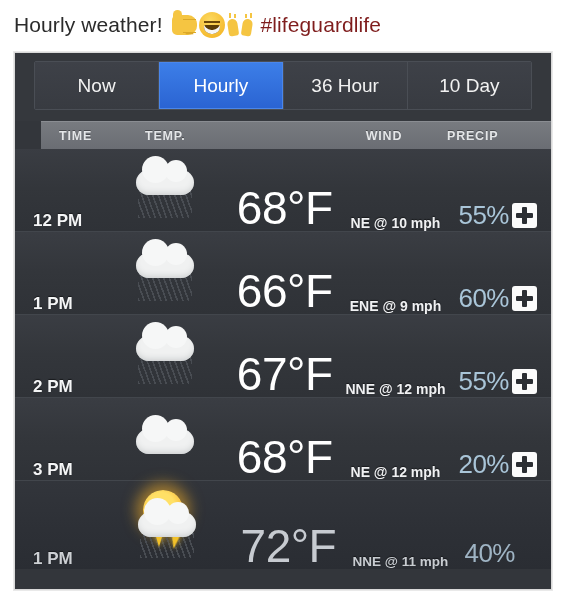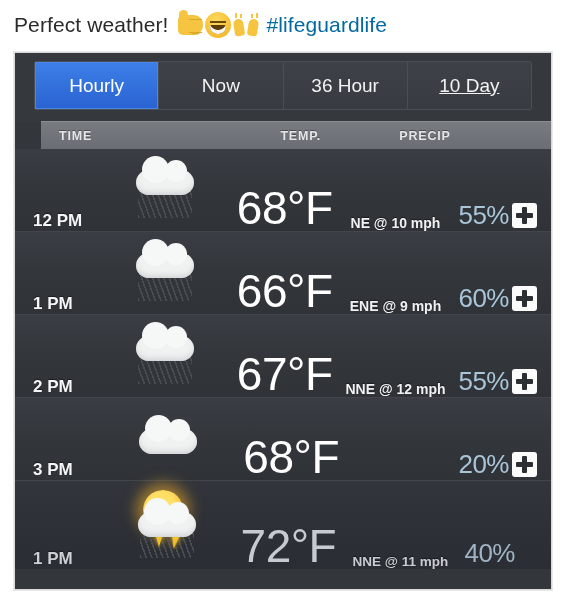--- a/index.html
+++ b/index.html
@@ -102,21 +102,21 @@
     top: 0; left: 0;
     width: 27px; height: 8px;
     background:
       linear-gradient(to bottom, #f5c542 0 5px, transparent 5px) 2px 0/2px 5px no-repeat,
       linear-gradient(to bottom, #f5c542 0 5px, transparent 5px) 7px 1px/2px 4px no-repeat,
       linear-gradient(to bottom, #f5c542 0 5px, transparent 5px) 18px 1px/2px 4px no-repeat,
       linear-gradient(to bottom, #f5c542 0 5px, transparent 5px) 23px 0/2px 5px no-repeat;
   }
   #caption-hashtag {
     font-size: 21px;
-    color: #0369a1;
+    color: #7f1d1d;
     letter-spacing: 0.1px;
   }
 
   
   #weather-panel {
     position: absolute;
     left: 14px;
     top: 52px;
     width: 538px;
     height: 538px;
@@ -146,21 +146,21 @@
     flex: 1;
     display: flex;
     align-items: center;
     justify-content: center;
     font-size: 19px;
     color: #f2f2f2;
     background: linear-gradient(to bottom, #3e4148, #383b41);
     border-right: 1px solid #4a4e55;
     cursor: pointer;
   }
-  .tab:last-child { border-right: none; text-decoration: underline; }
+  .tab:last-child { border-right: none; }
   .tab.active {
     background: linear-gradient(to bottom, #3d7fe8, #2a63d2);
     color: #ffffff;
     box-shadow: inset 0 0 0 1px #4a86ea;
   }
 
   
   #column-header {
     height: 28px;
     background: linear-gradient(to bottom, #787b80, #6a6d73);
@@ -168,23 +168,23 @@
     display: flex;
     align-items: center;
     font-size: 12.5px;
     font-weight: bold;
     color: #e4e6e8;
     letter-spacing: 0.8px;
     text-shadow: 0 -1px 0 rgba(0,0,0,.35);
     margin-left: 26px;
   }
   .ch-time   { width: 104px; padding-left: 18px; }
-  .ch-temp   { width: 176px; text-align: right; }
+  .ch-temp   { width: 176px; text-align: left; }
   .ch-wind   { width: 126px; text-align: center; }
-  .ch-precip { flex: 1; text-align: center; padding-right: 22px; }
+  .ch-precip { flex: 1; text-align: left; padding-right: 22px; }
 
   
   #rows { background: #33363b; }
   .row {
     height: 83px;
     display: flex;
     align-items: flex-end;
     border-bottom: 1px solid #42464c;
     background: linear-gradient(to bottom, #3a3d43 0%, #33363b 48%, #2f3237 100%);
     cursor: pointer;
@@ -301,47 +301,48 @@
     border-left: 5px solid transparent;
     border-right: 5px solid transparent;
     border-top: 17px solid #f2c12a;
     filter: drop-shadow(0 0 3px rgba(242,193,42,.8));
   }
 </style>
 </head>
 <body>
 
 <div id="caption">
-  <span id="caption-text">Perfect weather!</span>
+  <span id="caption-text">Hourly weather!</span>
 
   <span class="emoji-row">
     <span class="emoji emoji-thumb"></span>
     <span class="emoji emoji-grin"></span>
     <span class="emoji emoji-hands">
       <span class="hand-spark"></span>
     </span>
   </span>
 
   <span id="caption-hashtag">#lifeguardlife</span>
 </div>
 
 <div id="weather-panel">
 
   <div id="tab-bar">
     <div id="tab-group">
+      <div class="tab">Now</div>
       <div class="tab active">Hourly</div>
-      <div class="tab">Now</div>
       <div class="tab">36 Hour</div>
       <div class="tab">10 Day</div>
     </div>
   </div>
 
   <div id="column-header">
     <div class="ch-time">TIME</div>
     <div class="ch-temp">TEMP.</div>
+    <div class="ch-wind">WIND</div>
     <div class="ch-precip">PRECIP</div>
   </div>
 
   <div id="rows">
 
     <div class="row">
       <div class="cell-time">12 PM</div>
       <div class="cell-icon">
         <span class="rain wi" style="left:22px; top:40px;"></span>
         <span class="cloud wi" style="left:20px; top:22px;"></span>
@@ -381,20 +382,21 @@
         <span class="plus-box"></span>
       </div>
     </div>
 
     <div class="row">
       <div class="cell-time">3 PM</div>
       <div class="cell-icon">
         <span class="cloud wi" style="left:20px; top:32px;"></span>
       </div>
       <div class="cell-temp">68°F</div>
+      <div class="cell-wind">NE @ 12 mph</div>
       <div class="cell-precip">
         <span class="precip-val">20%</span>
         <span class="plus-box"></span>
       </div>
     </div>
 
     <div class="row dim">
       <div class="cell-time">1 PM</div>
       <div class="cell-icon">
         <span class="sun wi" style="left:25px; top:4px;"></span>

